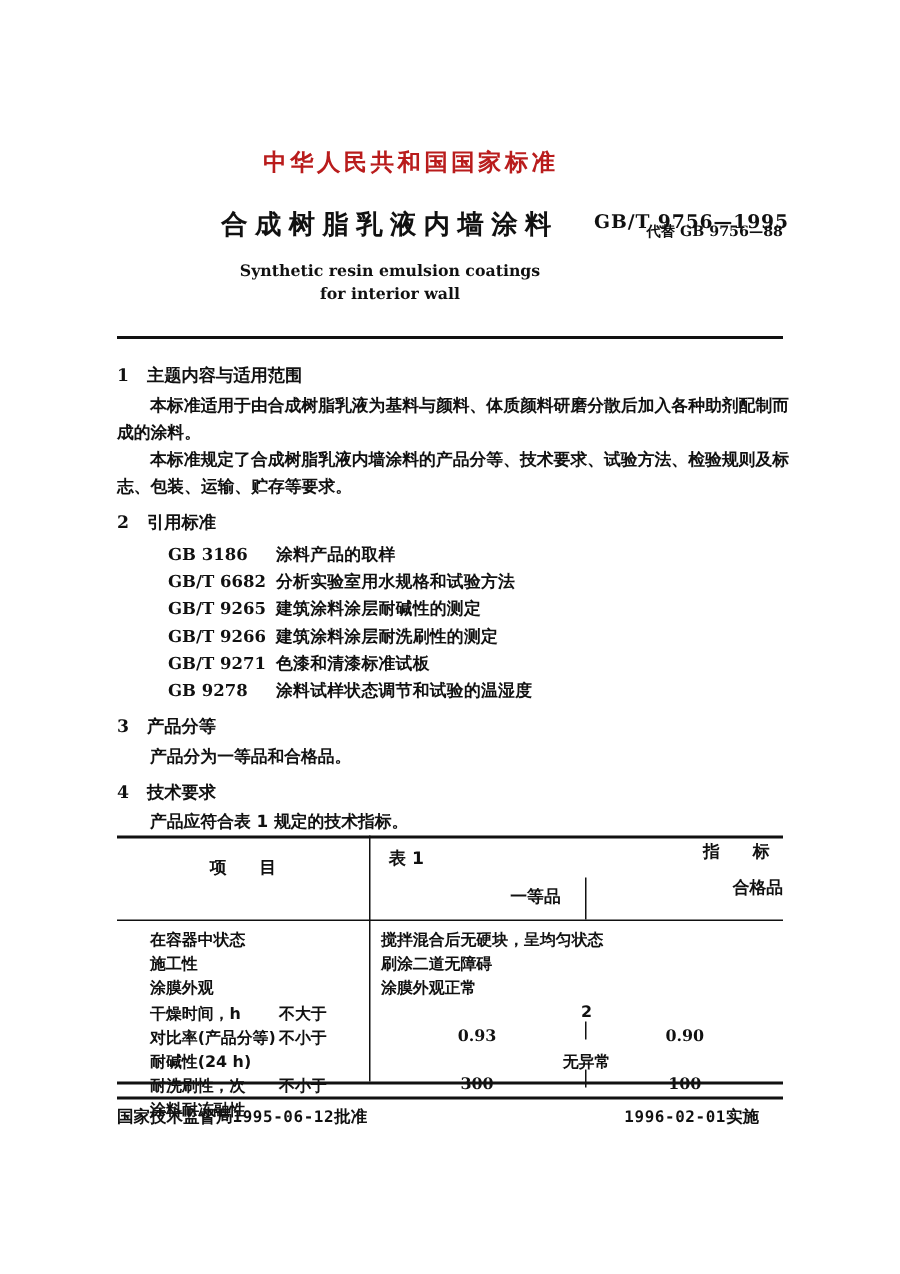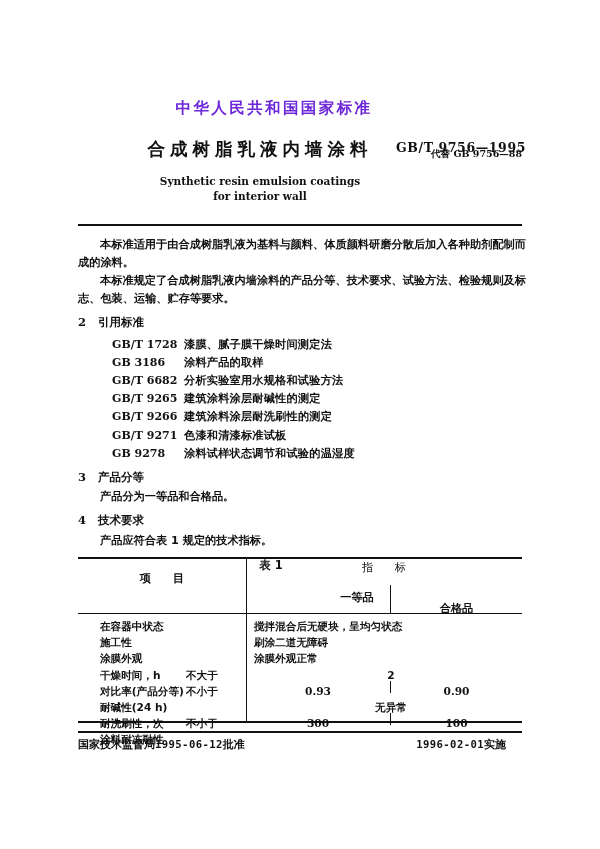--- a/index.html
+++ b/index.html
@@ -30,21 +30,21 @@
     position: absolute;
     left: 78px;
     top: 98px;
     width: 444px;
   }
   .nat-title {
     text-align: center;
     font-size: 15.5px;
     font-weight: bold;
     letter-spacing: 2.4px;
-    color: #6d28d9;
+    color: #b91c1c;
     margin-left: -52px;
   }
   .title-row {
     position: relative;
     margin-top: 18px;
     height: 26px;
   }
   .doc-title {
     text-align: center;
     font-size: 17.5px;
@@ -199,42 +199,42 @@
     font-weight: bold;
     font-size: 11.2px;
     letter-spacing: 9px;
     text-indent: 9px;
   }
   .th-index {
     position: absolute;
     left: 168px;
     top: 3px;
     width: 276px;
-    text-align: center;
-    font-weight: normal;
+    text-align: right;
+    font-weight: bold;
     font-size: 11.2px;
     letter-spacing: 9px;
     text-indent: 9px;
   }
   .th-grade-a {
     position: absolute;
     left: 168px;
     top: 33px;
     width: 144px;
     text-align: center;
     font-weight: bold;
     font-size: 11.2px;
     margin-left: 39px;
   }
   .th-grade-b {
     position: absolute;
     left: 313px;
-    top: 44px;
+    top: 27px;
     width: 131px;
-    text-align: center;
+    text-align: right;
     font-weight: bold;
     font-size: 11.2px;
   }
 
   .row-name {
     position: absolute;
     left: 22px;
     font-weight: bold;
     font-size: 10.6px;
     white-space: nowrap;
@@ -331,28 +331,30 @@
       <div>for interior wall</div>
     </div>
 
     <div class="replaces">代替 GB 9756—88</div>
   </div>
 
   <div class="rule-top"></div>
 
   <div class="content">
 
+    <div class="sec-head">
+      <span class="num">1</span><span>主题内容与适用范围</span>
+    </div>
     <div class="para">本标准适用于由合成树脂乳液为基料与颜料、体质颜料研磨分散后加入各种助剂配制而成的涂料。</div>
     <div class="para">本标准规定了合成树脂乳液内墙涂料的产品分等、技术要求、试验方法、检验规则及标志、包装、运输、贮存等要求。</div>
 
     <div class="sec-head">
       <span class="num">2</span><span>引用标准</span>
     </div>
     <ul class="ref-list">
-      <li><span class="ref-code">GB/T 1728</span><span class="ref-name">漆膜、腻子膜干燥时间测定法</span></li>
       <li><span class="ref-code">GB 3186</span><span class="ref-name">涂料产品的取样</span></li>
       <li><span class="ref-code">GB/T 6682</span><span class="ref-name">分析实验室用水规格和试验方法</span></li>
       <li><span class="ref-code">GB/T 9265</span><span class="ref-name">建筑涂料</span><span class="gap"></span><span class="ref-name">涂层耐碱性的测定</span></li>
       <li><span class="ref-code">GB/T 9266</span><span class="ref-name">建筑涂料</span><span class="gap"></span><span class="ref-name">涂层耐洗刷性的测定</span></li>
       <li><span class="ref-code">GB/T 9271</span><span class="ref-name">色漆和清漆</span><span class="gap"></span><span class="ref-name">标准试板</span></li>
       <li><span class="ref-code">GB 9278</span><span class="ref-name">涂料试样状态调节和试验的温湿度</span></li>
     </ul>
 
     <div class="sec-head">
       <span class="num">3</span><span>产品分等</span>

